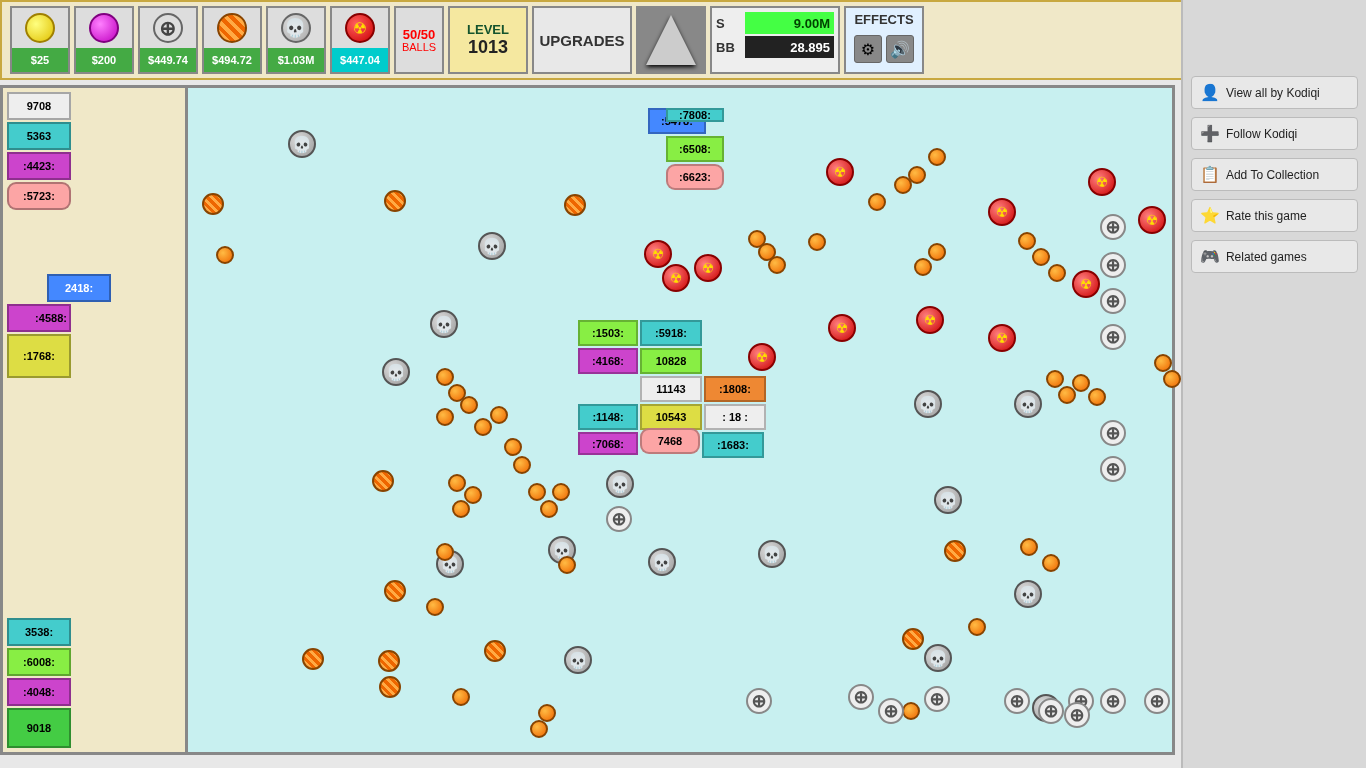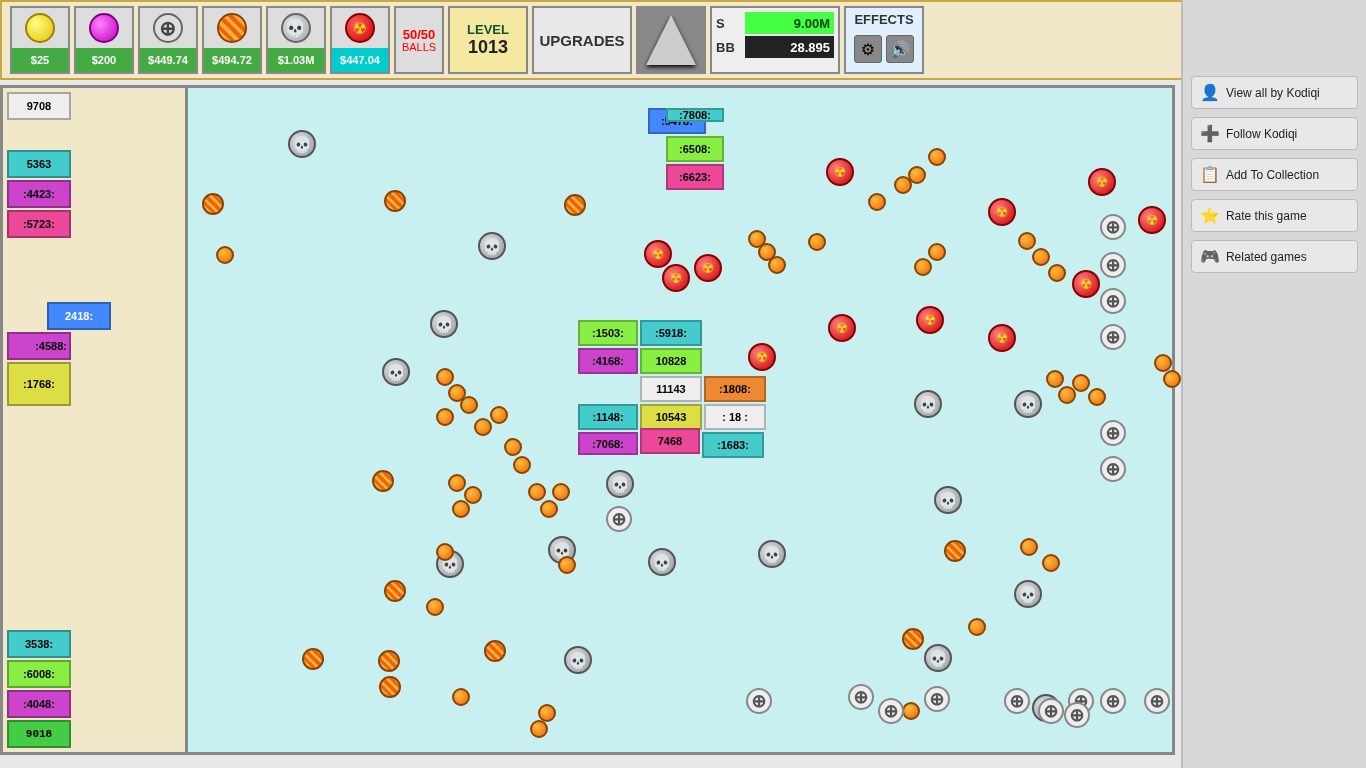--- a/index.html
+++ b/index.html
@@ -89,21 +89,21 @@
     }
 
     
     .tile {
       display: inline-flex; align-items: center; justify-content: center;
       border: 2px solid rgba(0,0,0,0.3); font-weight: bold; font-size: 11px;
       color: #000; min-width: 55px; height: 26px; padding: 0 3px;
     }
     .tile-cyan { background: #44cccc; }
     .tile-magenta { background: #cc44cc; }
-    .tile-pink { background: #ec4899; }
+    .tile-pink { background: #fca5a5; border-radius: 9px; }
     .tile-yellow { background: #dddd44; }
     .tile-green { background: #44cc44; }
     .tile-lime { background: #88ee44; }
     .tile-orange-t { background: #ee8833; }
     .tile-blue { background: #4488ff; color: #fff; margin-left: 40px; }
     .tile-white { background: #eeeeee; }
 
     
     #ui-sidebar {
       position: absolute; top: 0; right: 0; width: 185px; height: 768px;
@@ -242,32 +242,32 @@
     <div class="effects-title">EFFECTS</div>
     <div class="effects-icons">
       <div class="effects-icon">⚙</div>
       <div class="effects-icon">🔊</div>
     </div>
   </div>
 </div>
 
 <div id="left-panel">
   <div class="tile tile-white" style="width:64px;height:28px;">9708</div>
-  <div class="tile tile-cyan" style="width:64px;height:28px;margin-top:28px;">5363</div>
+  <div class="tile tile-cyan" style="width:64px;height:28px;">5363</div>
   <div class="tile tile-magenta" style="width:64px;height:28px;">:4423:</div>
   <div class="tile tile-pink" style="width:64px;height:28px;">:5723:</div>
   <div style="height:60px;"></div>
   <div class="tile tile-blue" style="width:64px;height:28px;color:#fff;">2418:</div>
   <div class="tile tile-magenta" style="width:64px;height:28px;padding-left:27px;">:4588:</div>
   <div class="tile tile-yellow" style="width:64px;height:44px;">:1768:</div>
   <div style="flex:1;"></div>
   <div class="tile tile-cyan" style="width:64px;height:28px;">3538:</div>
   <div class="tile tile-lime" style="width:64px;height:28px;">:6008:</div>
   <div class="tile tile-magenta" style="width:64px;height:28px;">:4048:</div>
-  <div class="tile tile-green" style="width:64px;height:28px;font-family:Liberation Mono, monospace;">9018</div>
+  <div class="tile tile-green" style="width:64px;height:40px;">9018</div>
 </div>
 
 <div id="game-field">
 
   <div class="game-tile tile-blue" style="left:420px;top:20px;width:58px;height:26px;">:5478:</div>
   <div class="game-tile tile-cyan" style="left:478px;top:20px;width:58px;height:14px;">:7808:</div>
   <div class="game-tile tile-lime" style="left:478px;top:48px;width:58px;height:26px;">:6508:</div>
   <div class="game-tile tile-pink" style="left:478px;top:76px;width:58px;height:26px;">:6623:</div>
 
   <div class="game-tile tile-lime" style="left:390px;top:232px;width:60px;height:26px;">:1503:</div>

